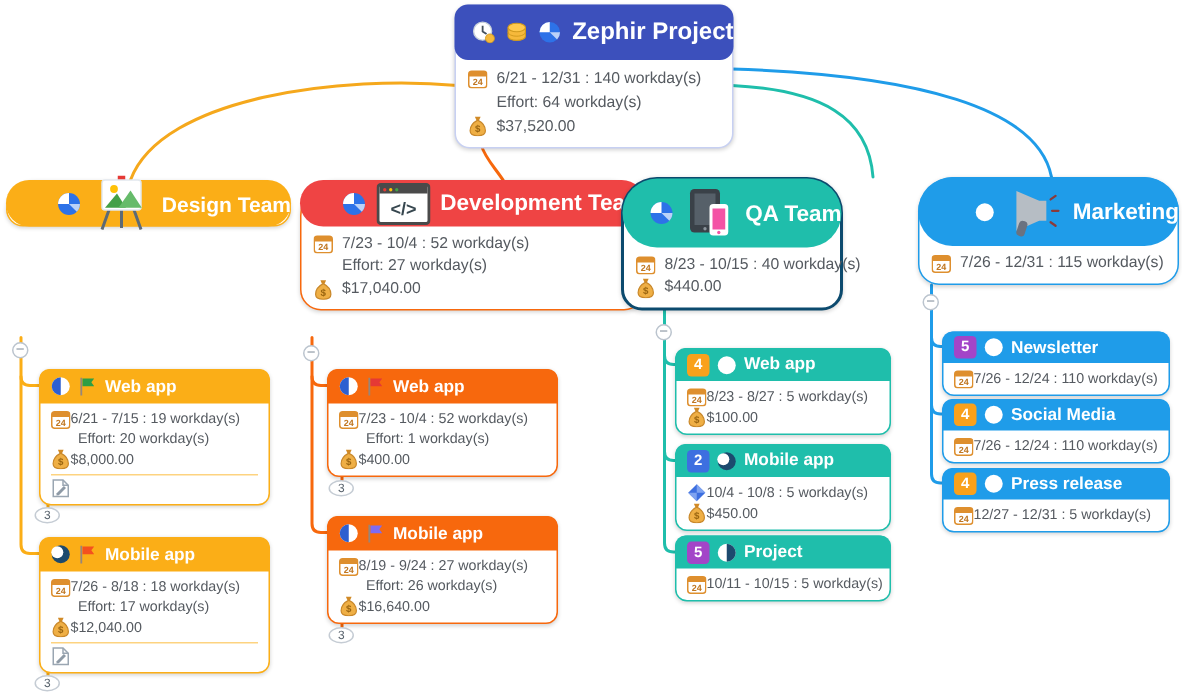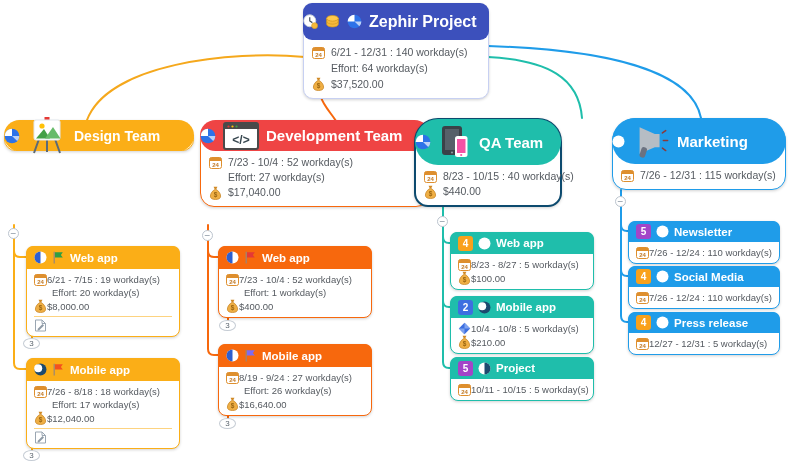--- a/index.html
+++ b/index.html
@@ -3,21 +3,21 @@
 <meta charset="utf-8">
 <style>
   *{box-sizing:border-box}
   html,body{margin:0;padding:0;background:#f4f5f6}
   .canvas{position:relative;width:788px;height:466px;background:#ffffff;overflow:hidden;
           font-family:"Liberation Sans",sans-serif}
   svg.wires{position:absolute;left:0;top:0;width:788px;height:466px;pointer-events:none}
   svg.wires path{fill:none;stroke-width:2;stroke-linecap:round}
 
   .card{position:absolute;background:#fff;box-shadow:0 1px 3px rgba(0,0,0,.18)}
-  .hdr{display:flex;align-items:center;justify-content:flex-start;gap:7px;color:#fff;font-weight:700}
+  .hdr{display:flex;align-items:center;justify-content:flex-end;gap:7px;color:#fff;font-weight:700}
   .bdy{padding:5px 8px 6px}
   .row{display:flex;align-items:center;gap:6px;font-size:10.5px;color:#555a60;line-height:15px;
        padding:0;white-space:nowrap}
   .row.indent{padding-left:19px}
   .ic{flex:0 0 auto}
 
   
   .root{left:303px;top:3px;width:186px;border:1px solid #c7d0f2;border-radius:10px}
   .root .hdr{height:37px;background:#3c50bc;border-radius:9px;margin:-1px;font-size:16px}
   .root .bdy .row{line-height:16px}
@@ -453,21 +453,21 @@
       <div class="row">
         <svg class="ic" width="13" height="13">
             <use href="#i-diamond"></use>
           </svg>
         <span>10/4 - 10/8 : 5 workday(s)</span>
       </div>
       <div class="row">
         <svg class="ic" width="13" height="14">
             <use href="#i-bag"></use>
           </svg>
-        <span>$210.00</span>
+        <span>$450.00</span>
       </div>
     </div>
   </div>
 
   <div class="card sub qa-sub q-db">
     <div class="hdr">
       <span class="badge purple">5</span>
       <svg class="ic" width="13" height="13">
           <use href="#i-ball-half"></use>
         </svg>

